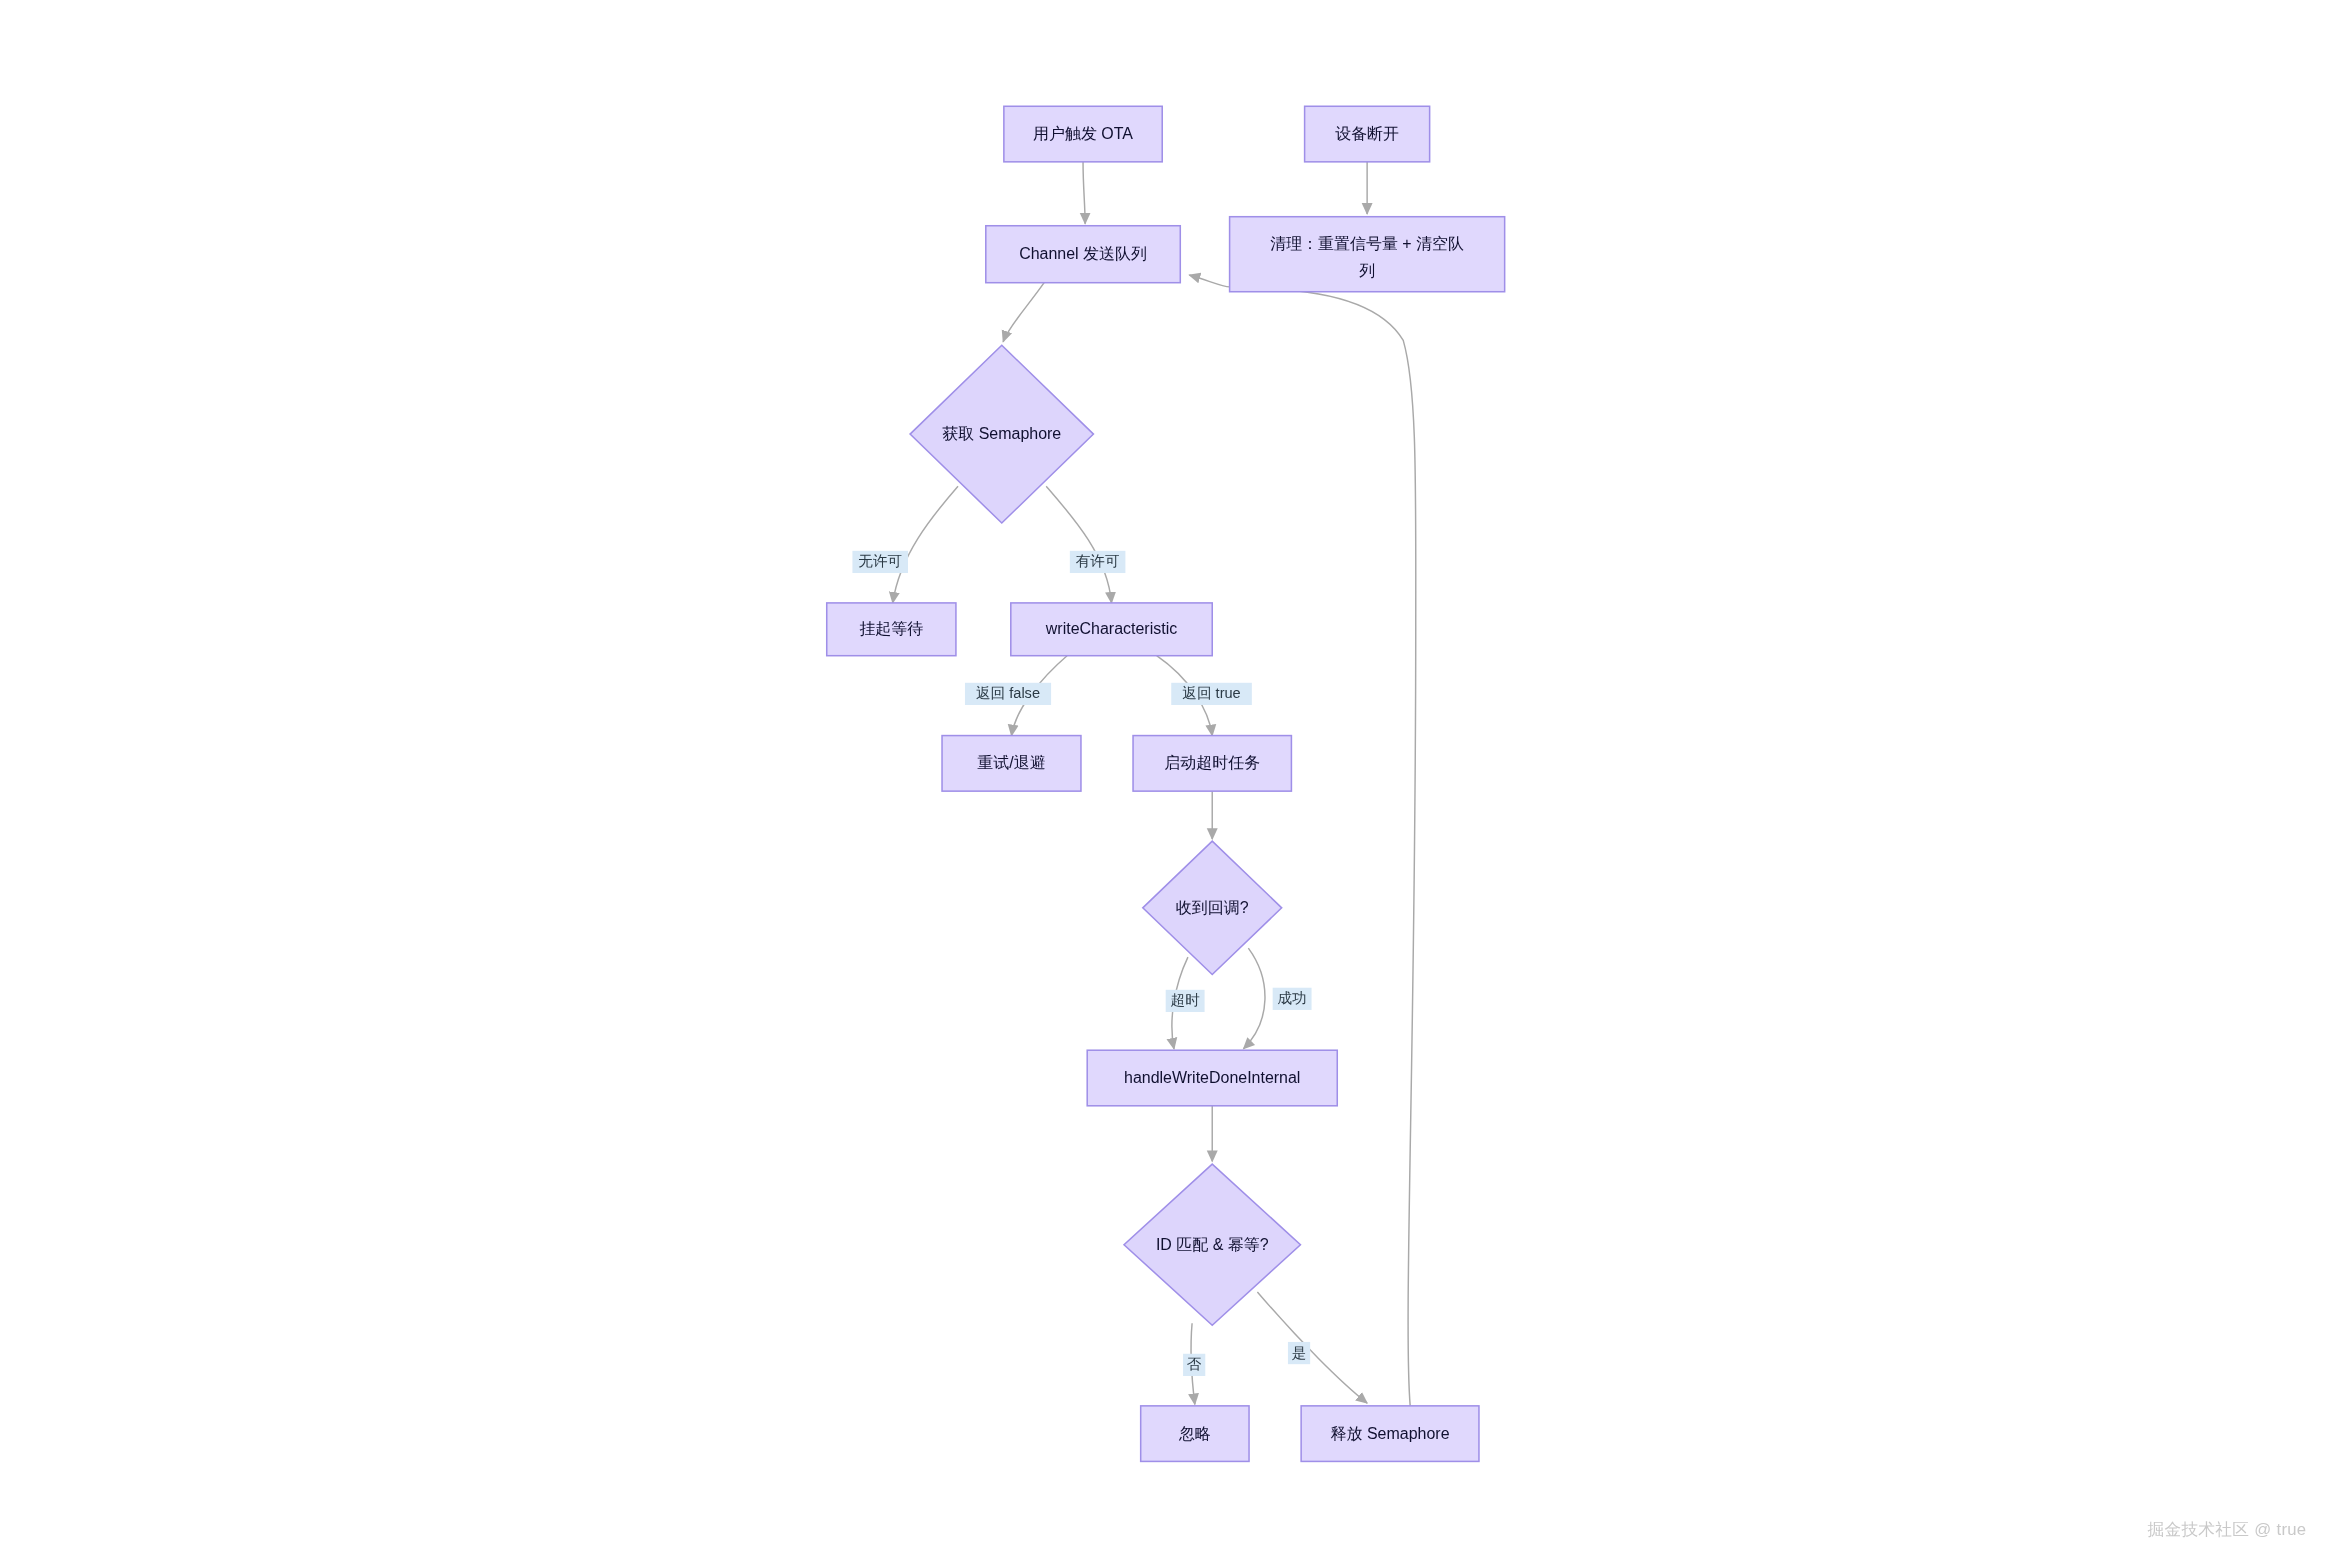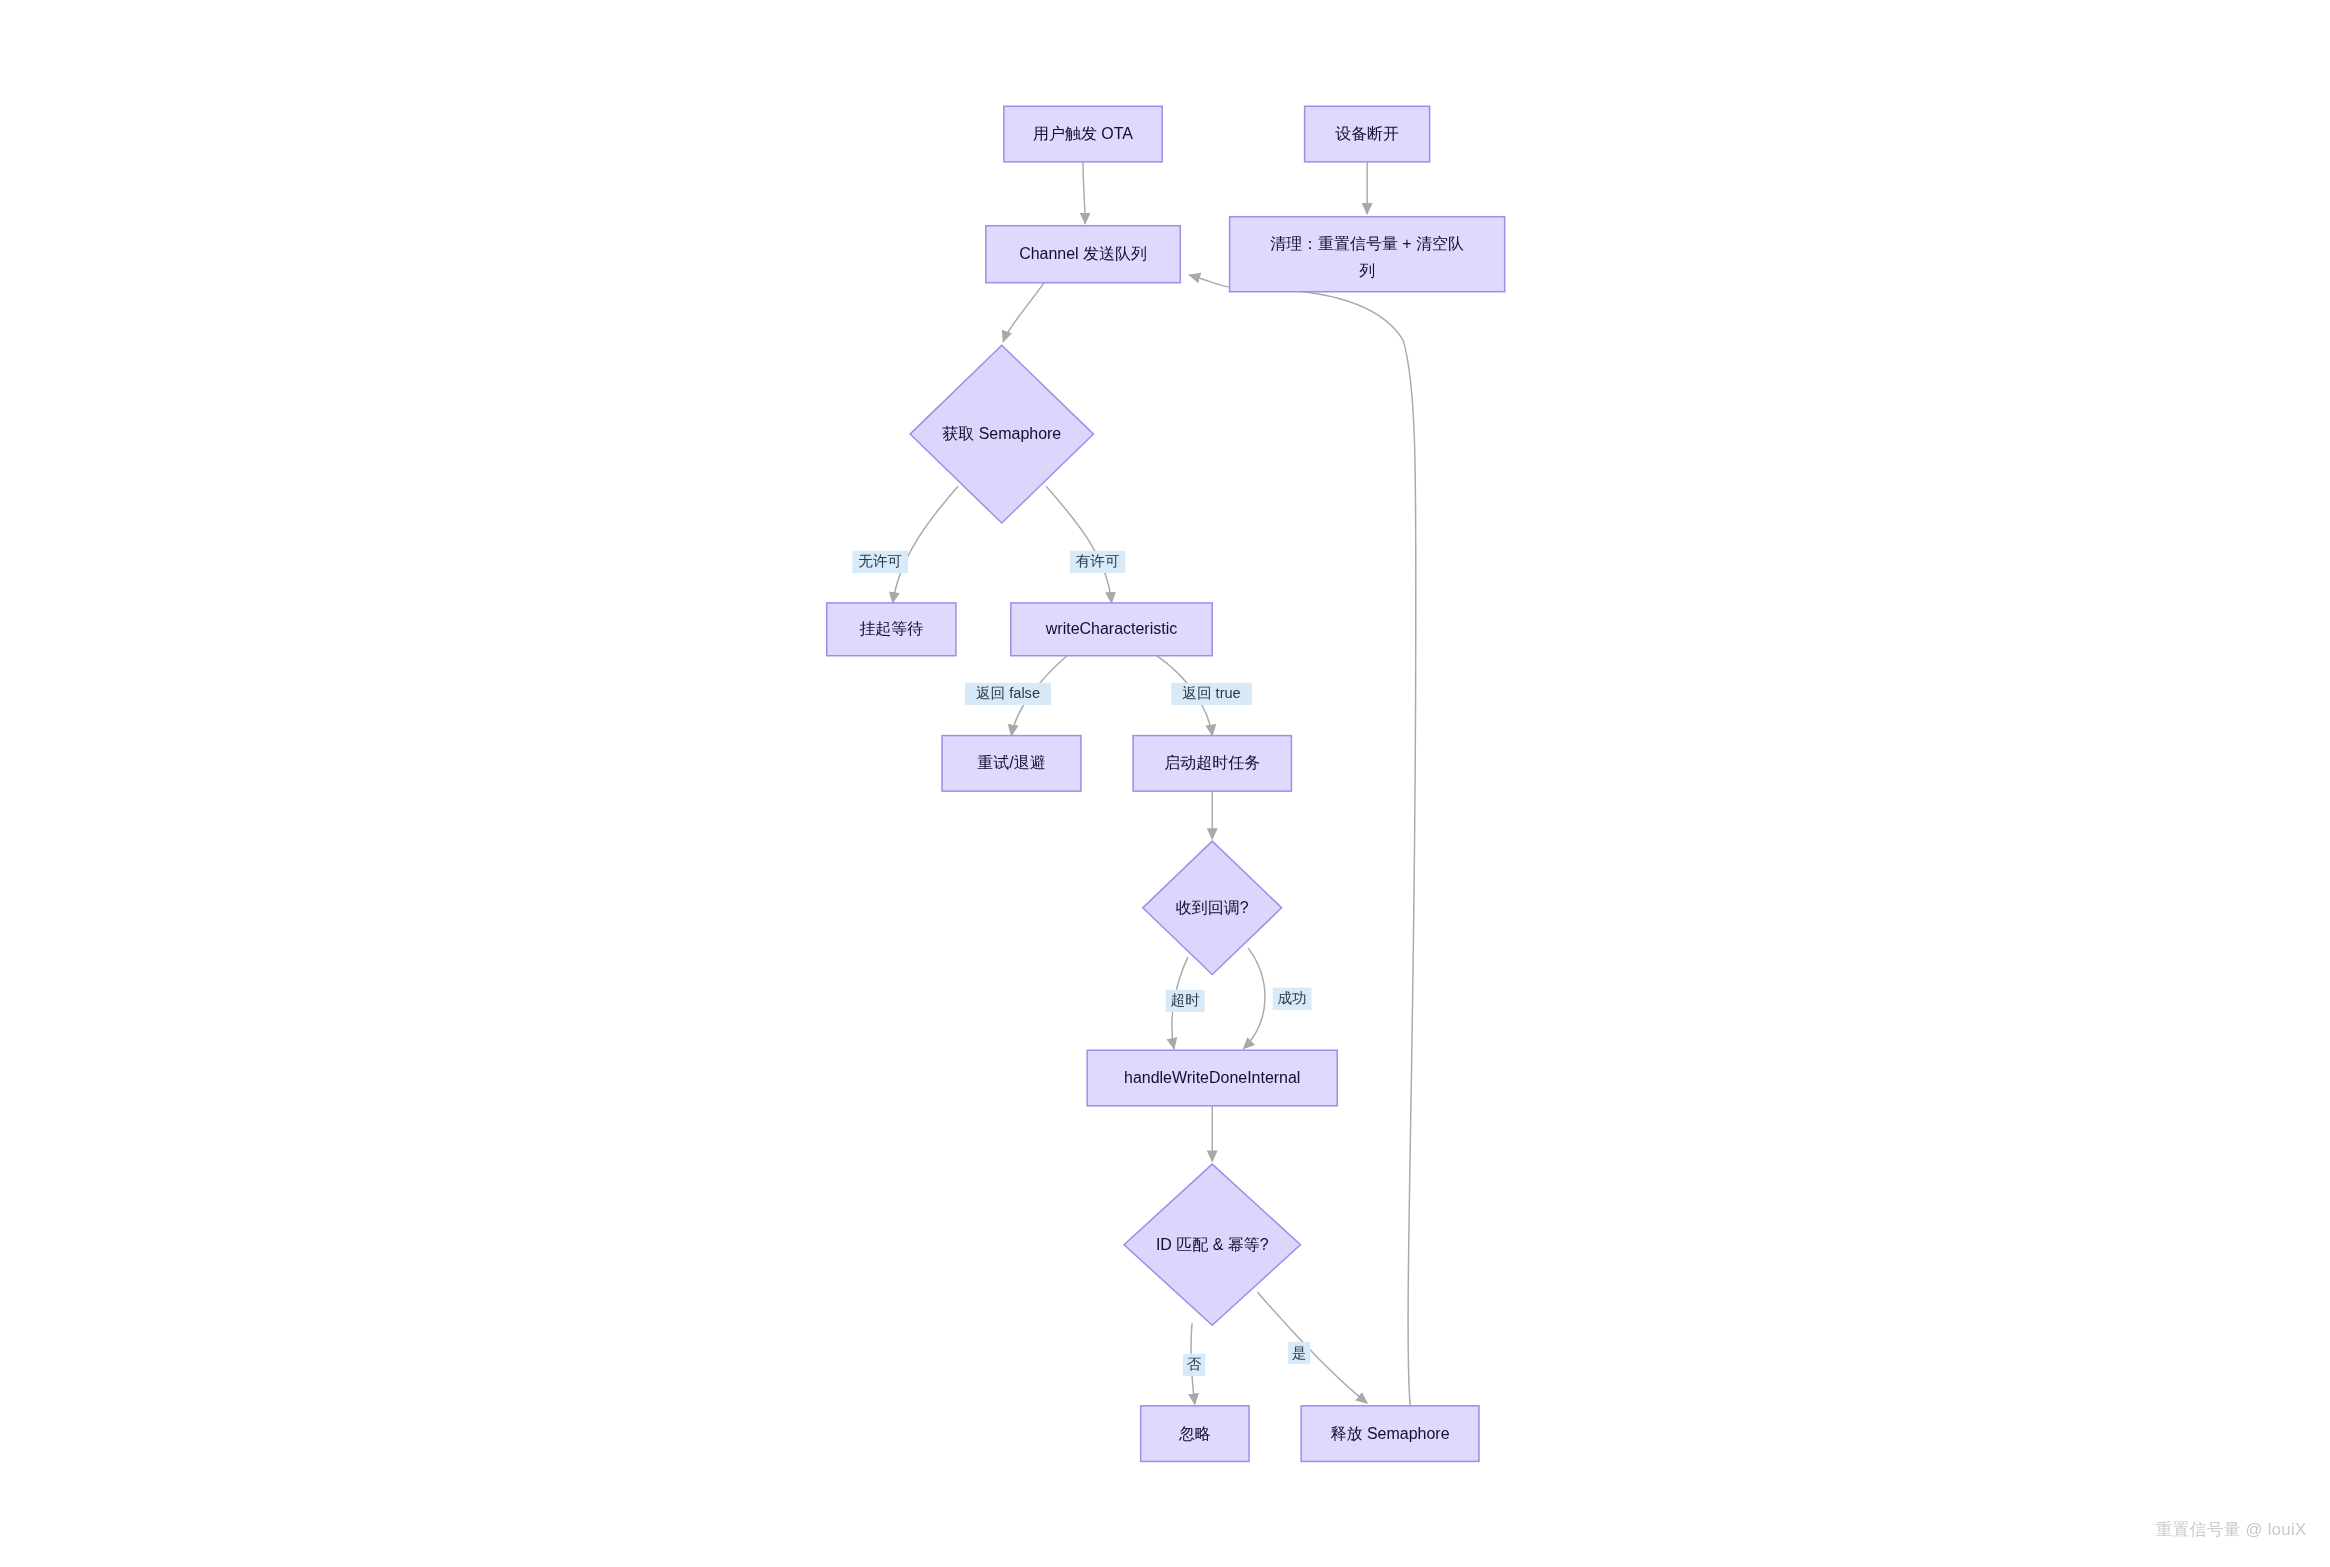--- a/index.html
+++ b/index.html
@@ -229,16 +229,16 @@
       </g>
 
       <g>
         <rect class="node-rect" x="1873" y="2024" width="256" height="80"></rect>
         <text class="node-label" x="2001" y="2065">释放 Semaphore</text>
       </g>
 
     </g>
   </svg>
 
-  <div class="watermark">重置信号量 @ louiX</div>
+  <div class="watermark">掘金技术社区 @ true</div>
 
 </div>
 
 
 </body></html>

